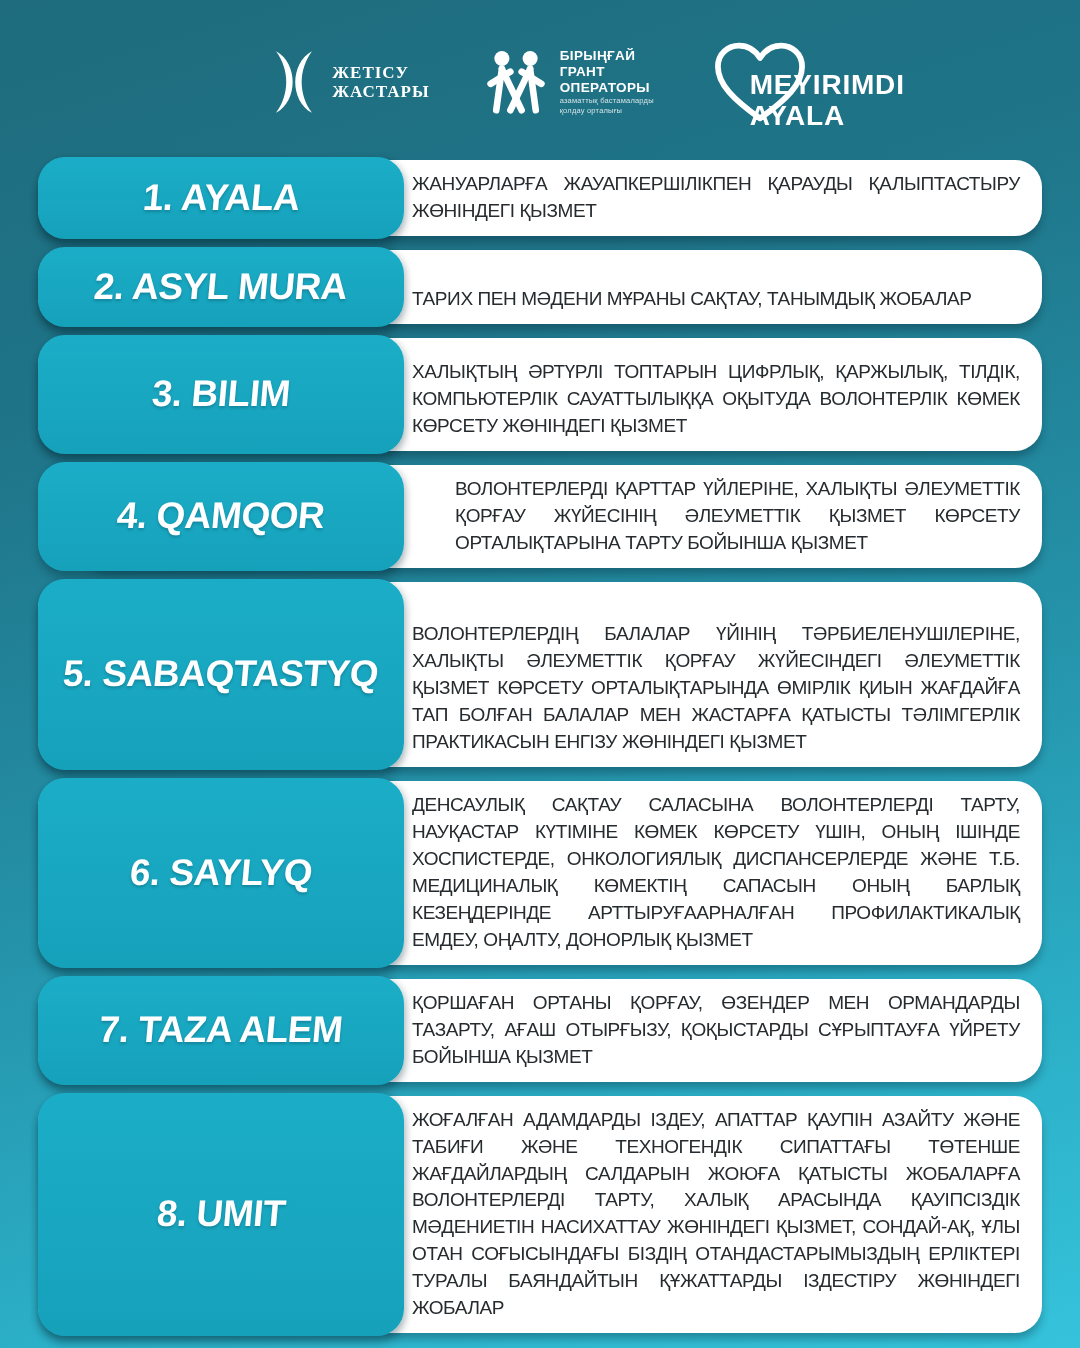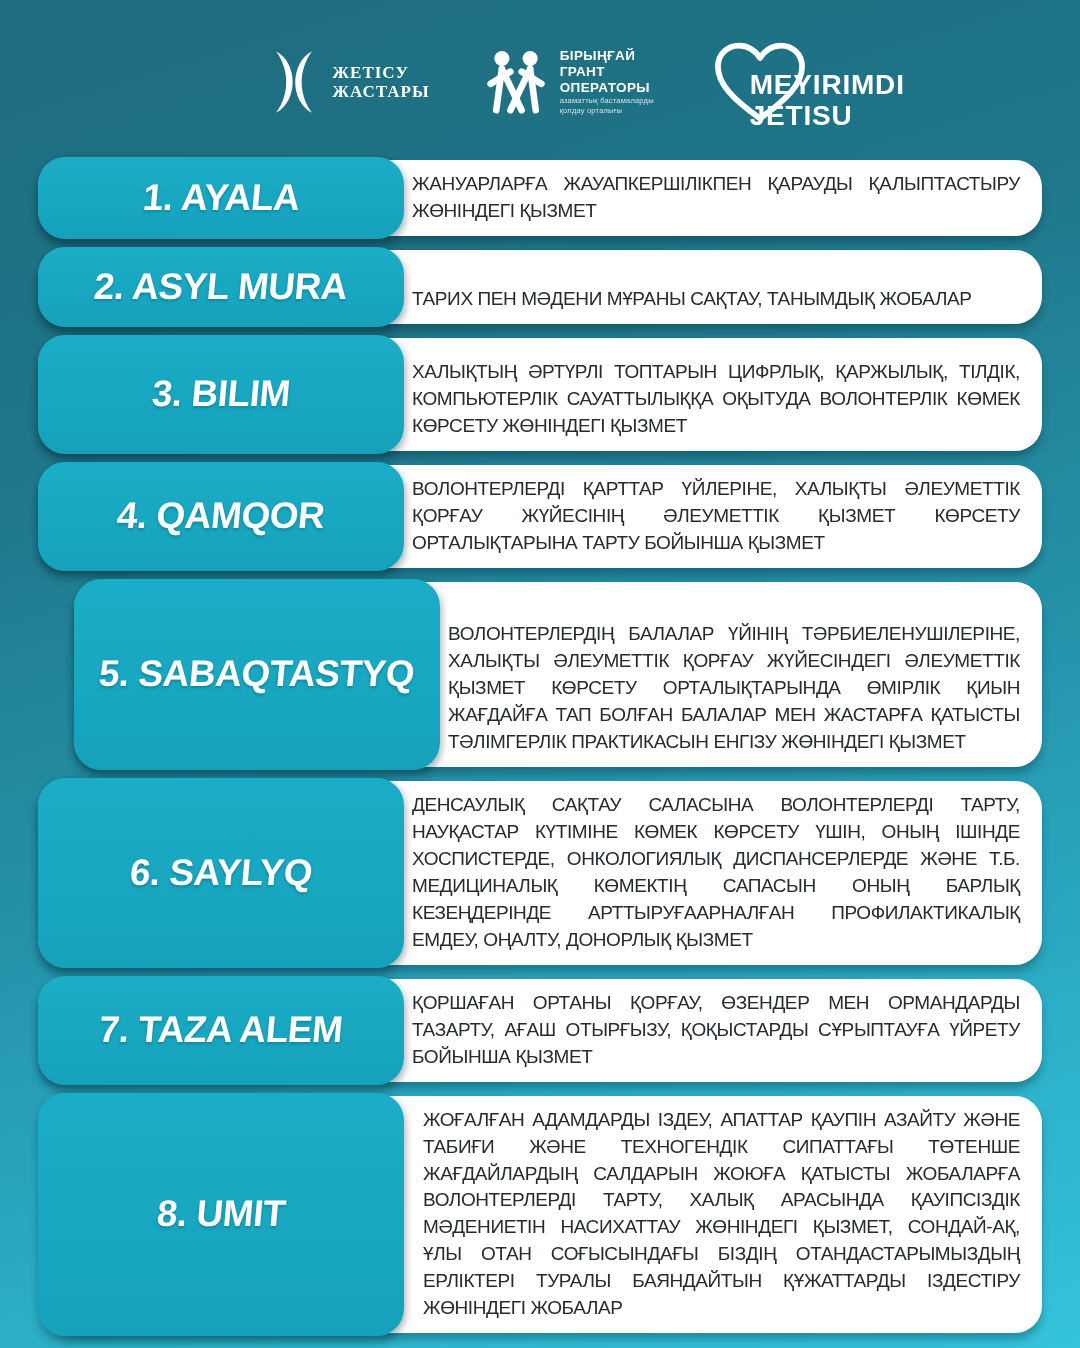--- a/index.html
+++ b/index.html
@@ -28,25 +28,25 @@
 
   
   .rows{
     display:flex;flex-direction:column;gap:14px;
     margin:26px 38px 0;width:1004px;
   }
   .row{position:relative;display:flex;}
   .row:nth-child(1){min-height:74px;}
   .row:nth-child(2){min-height:74px;}
   .row:nth-child(3){min-height:113px;}
-  .row:nth-child(4){min-height:97px;}
-  .row:nth-child(5){min-height:185px;margin-left:36px;}
+  .row:nth-child(4){min-height:97px;padding-left:43px;}
+  .row:nth-child(5){min-height:185px;}
   .row:nth-child(6){min-height:183px;}
   .row:nth-child(7){min-height:95px;}
-  .row:nth-child(8){min-height:237px;padding-left:11px;}
+  .row:nth-child(8){min-height:237px;}
   .card{
     flex:1;background:#ffffff;border-radius:27px;
     display:flex;align-items:flex-end;
     box-shadow:0 7px 8px -1px rgba(0,32,42,.32);
   }
   .desc{
     margin:0;width:100%;
     padding:11px 22px 11px 374px;
     color:#252b2e;font-size:19px;line-height:1.42;
     letter-spacing:-.4px;font-weight:normal;
@@ -114,21 +114,21 @@
     </div>
 
     <div class="logo logo-heart">
       <span>
         <svg width="100" height="88" viewBox="0 0 104 92" fill="none">
           <path d="M52 84 C24 64 8 48 8 30 C8 16 19 8 30 8 C39 8 47 13 52 21 C57 13 65 8 74 8 C85 8 96 16 96 30 C96 48 80 64 52 84 Z" stroke="#fff" stroke-width="6" stroke-linejoin="round"></path>
         </svg>
       </span>
       <div class="heart-text">
         <div>MEYIRIMDI</div>
-        <div>JETISU</div>
+        <div>AYALA</div>
       </div>
     </div>
 
   </header>
 
   <main class="rows" id="rows">
   <section class="row">
     <div class="card">
       <p class="desc">ЖАНУАРЛАРҒА ЖАУАПКЕРШІЛІКПЕН ҚАРАУДЫ ҚАЛЫПТАСТЫРУ ЖӨНІНДЕГІ ҚЫЗМЕТ</p>
     </div>

